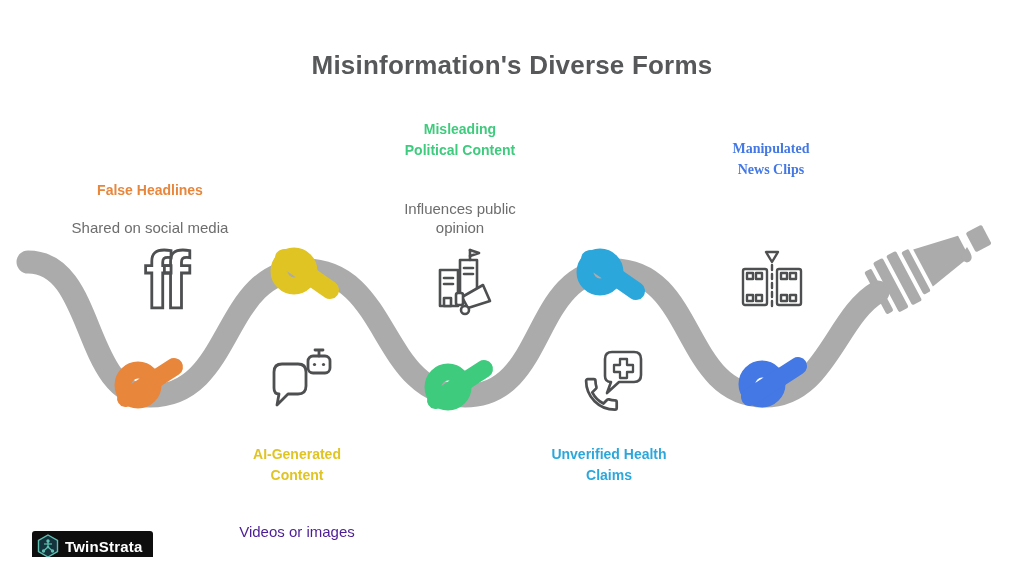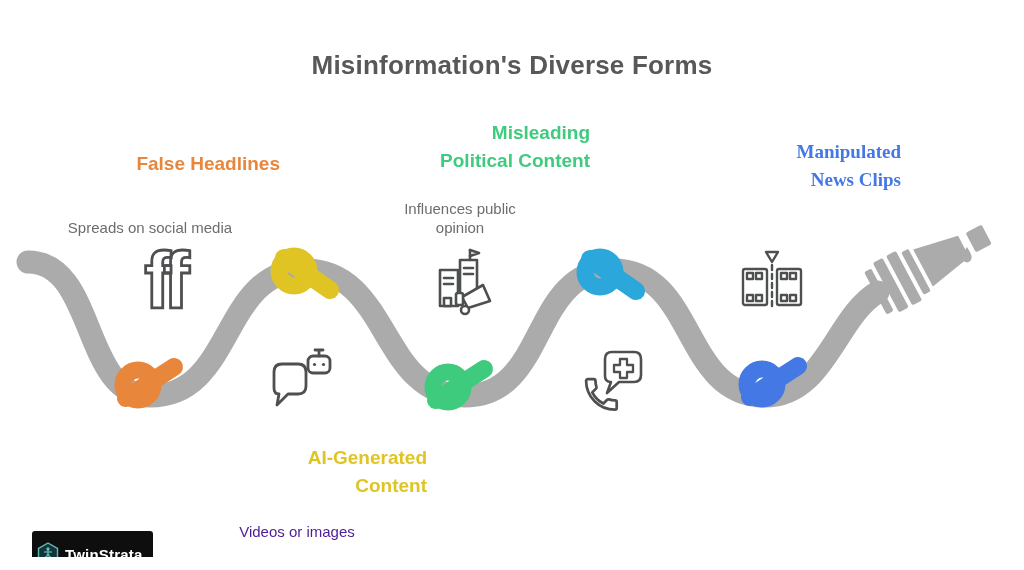--- a/index.html
+++ b/index.html
@@ -6,66 +6,68 @@
   #canvas{
     position:relative;width:1024px;height:557px;background:#ffffff;overflow:hidden;
     font-family:"Liberation Sans", sans-serif;
   }
   .abs{position:absolute;}
   #title{
     left:0;right:0;top:50px;text-align:center;
     font-size:26px;font-weight:bold;letter-spacing:.2px;
   }
   .item-label{
-    width:260px;text-align:right;font-size:19px;font-weight:bold;
-    line-height:28px;white-space:pre-line;
+    width:260px;text-align:center;font-size:14px;font-weight:bold;
+    line-height:21px;white-space:pre-line;
   }
   .item-desc{
     width:260px;text-align:center;font-size:15px;line-height:19px;
     white-space:pre-line;margin-top:17px;
   }
-  #label-false-headlines{left:20px;top:150px;}
+  #label-false-headlines{left:20px;top:180px;}
   #desc-false-headlines{left:20px;top:201px;}
   #label-misleading-political{left:330px;top:119px;}
   #desc-misleading-political{left:330px;top:182px;}
   #label-manipulated-news{left:641px;top:138px;font-family:Liberation Serif, serif;}
   #desc-manipulated-news{left:641px;top:201px;}
   #label-ai-generated{left:167px;top:444px;}
   #desc-ai-generated{left:167px;top:505px;}
   #label-unverified-health{left:479px;top:444px;}
   #desc-unverified-health{left:479px;top:505px;}
   #rope-svg{left:0;top:0;}
   #logo{
     left:32px;top:531px;height:30px;display:flex;align-items:center;
-    gap:6px;padding:8px 10px 0 5px;border-radius:3px;
+    gap:6px;padding:0 10px 0 5px;border-radius:3px;
   }
   #logo .logo-text{color:#fff;font-size:15px;font-weight:bold;letter-spacing:.2px;}
 </style>
 </head>
 <body>
 
 <div id="canvas">
 
   <div id="title" class="abs" style="color: rgb(87, 88, 90);">Misinformation's Diverse Forms</div>
 
   <div id="label-false-headlines" class="abs item-label" style="color: rgb(232, 134, 60);">False Headlines</div>
-  <div id="desc-false-headlines" class="abs item-desc" style="color: rgb(109, 109, 109);">Spreads on social media</div>
+  <div id="desc-false-headlines" class="abs item-desc" style="color: rgb(109, 109, 109);">Shared on social media</div>
 
   <div id="label-misleading-political" class="abs item-label" style="color: rgb(63, 203, 125);">Misleading
 Political Content</div>
   <div id="desc-misleading-political" class="abs item-desc" style="color: rgb(109, 109, 109);">Influences public
 opinion</div>
 
   <div id="label-manipulated-news" class="abs item-label" style="color: rgb(68, 120, 228);">Manipulated
 News Clips</div>
 
   <div id="label-ai-generated" class="abs item-label" style="color: rgb(224, 196, 36);">AI-Generated
 Content</div>
   <div id="desc-ai-generated" class="abs item-desc" style="color: #4c1d95;">Videos or images</div>
 
+  <div id="label-unverified-health" class="abs item-label" style="color: rgb(44, 167, 219);">Unverified Health
+Claims</div>
 
   <svg id="rope-svg" class="abs" width="1024" height="570" viewBox="0 0 1024 570">
 
     <path d="M 28 262
              C 96 262, 82 396, 150 396
              C 235 396, 220 270, 305 270
              C 390 270, 380 396, 465 396
              C 548 396, 530 270, 613 270
              C 696 270, 682 396, 765 396
              C 825 396, 836 316, 878 292" fill="none" stroke-width="23" stroke-linecap="round" stroke="#ABABAB"></path>

